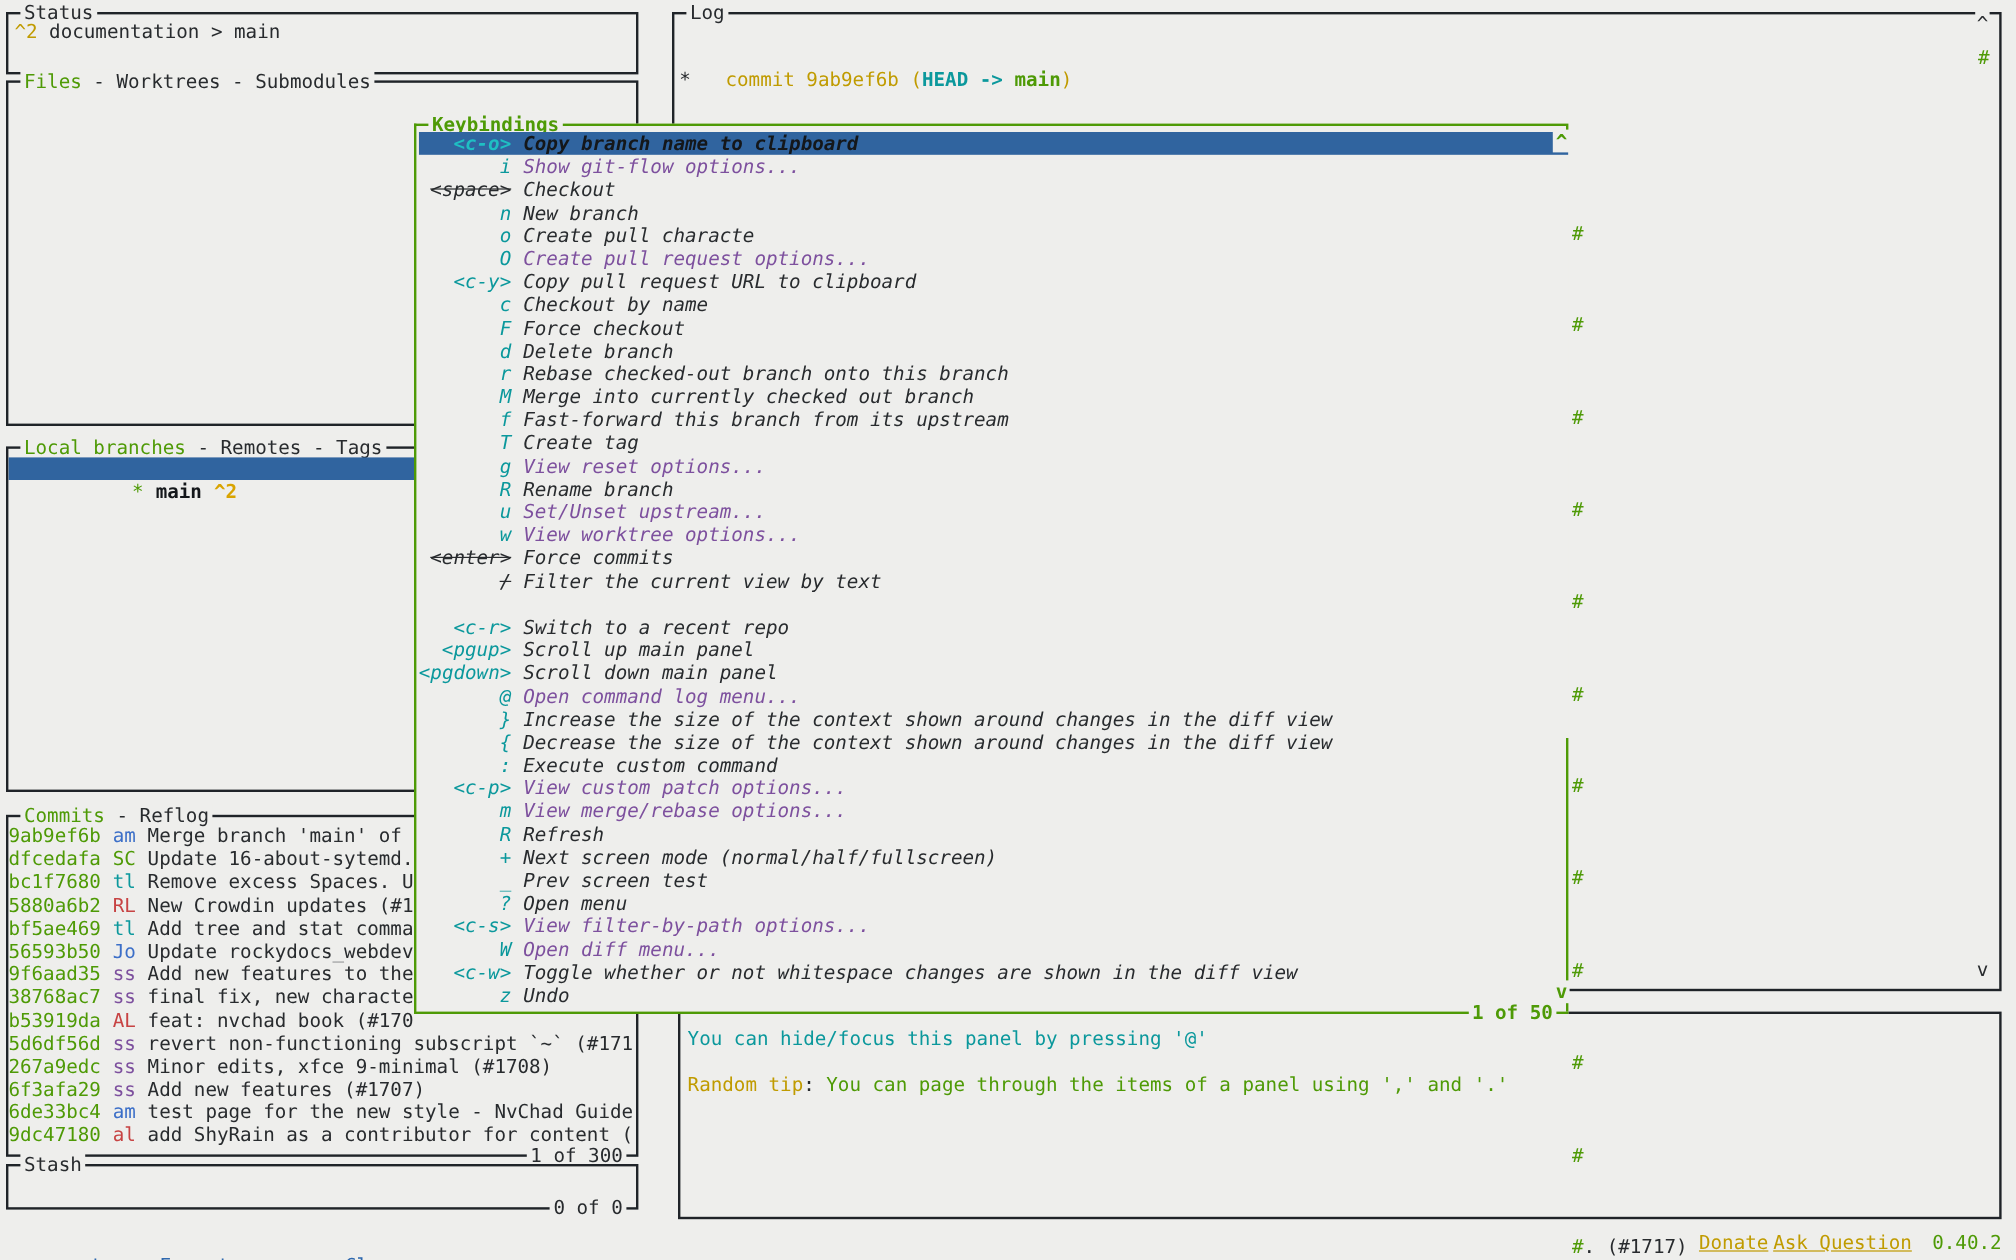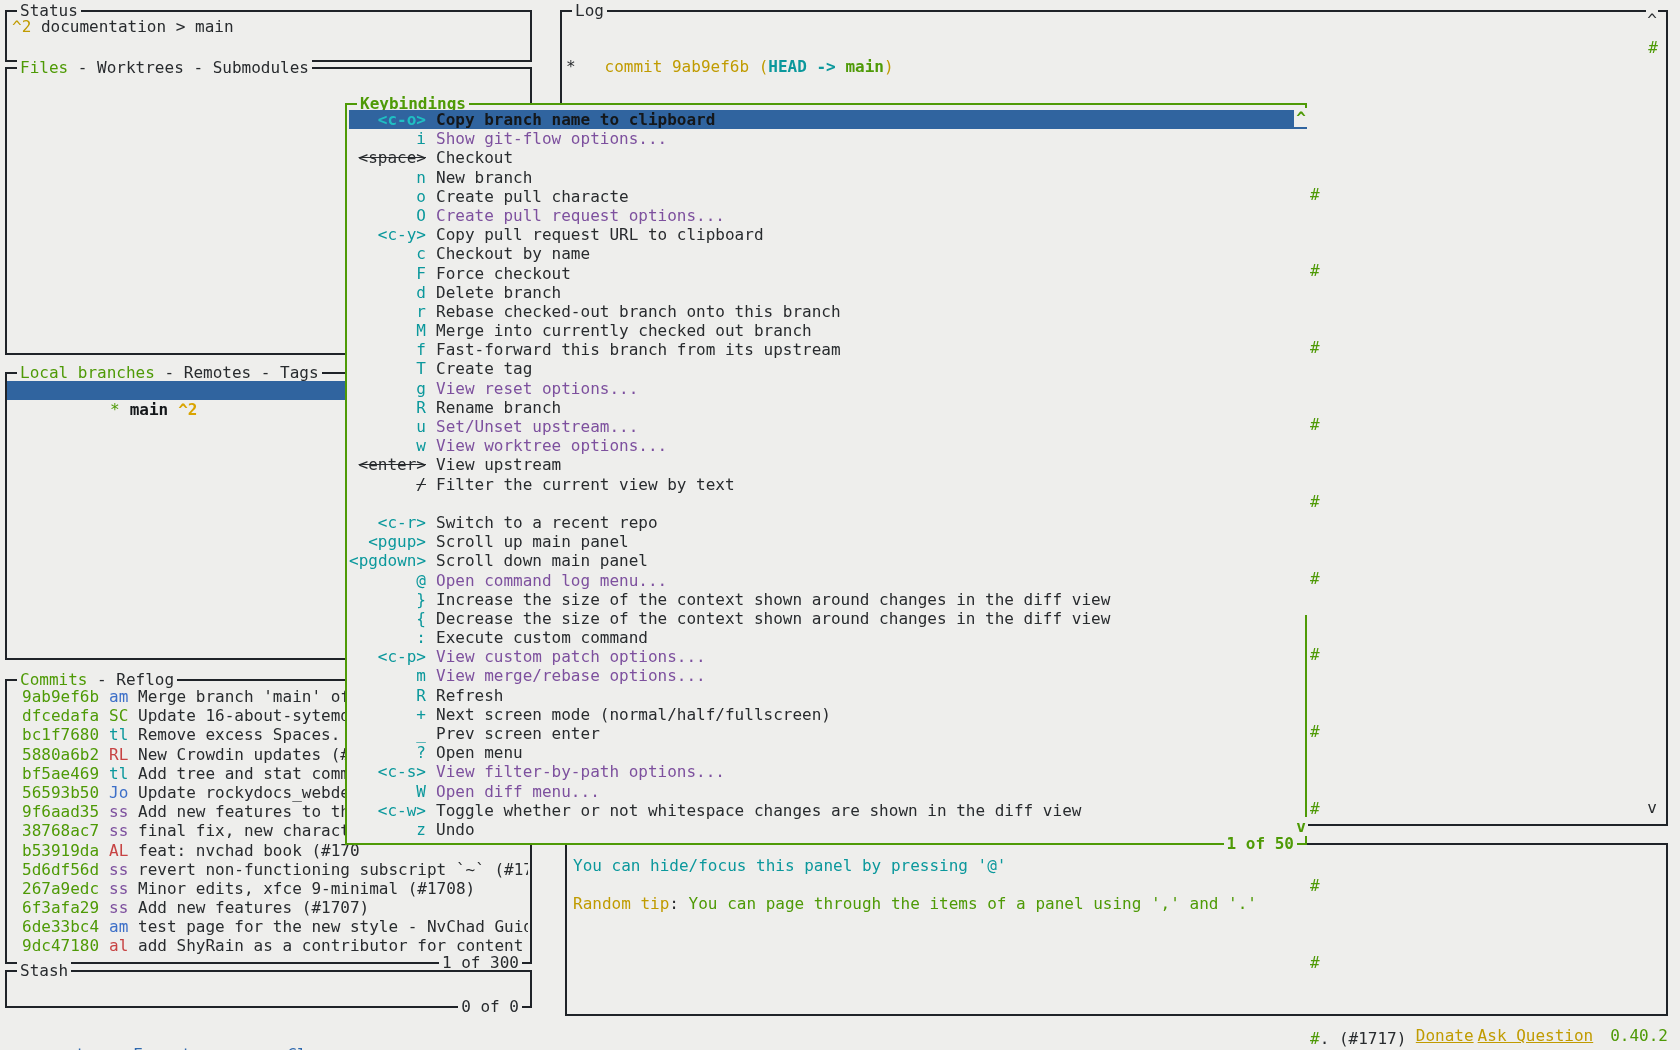--- a/index.html
+++ b/index.html
@@ -28,21 +28,21 @@
   .b-rows{position:absolute;left:0;top:7px;right:0;overflow:hidden;}
   .b-row{height:19.2px;white-space:pre;padding-left:7px;}
   .b-row.sel{background:var(--selbg);}
   .b-ind{display:inline-block;width:19px;}
   .b-star{color:var(--green);}
   .b-name{margin-left:10px;font-weight:bold;color:var(--selfg);}
   .b-ahead{margin-left:10px;color:var(--selyellow);font-weight:bold;}
   
   #p-commits{left:5px;top:679px;width:527px;height:285px;}
   .cm-rows{position:absolute;left:0;top:6px;right:2px;overflow:hidden;}
-  .commit-row{height:19.2px;white-space:pre;padding-left:15px;display:flex;overflow:hidden;}
+  .commit-row{height:19.2px;white-space:pre;padding-left:0;display:flex;overflow:hidden;}
   .cm-hash{width:77px;flex:none;color:var(--green);margin-right:10px;}
   .cm-auth{width:20px;flex:none;margin-right:9px;}
   .cm-msg{flex:none;}
   
   #p-stash{left:5px;top:970px;width:527px;height:38px;}
   
   #p-log{left:560px;top:10px;width:1108px;height:816px;}
   .log-lines{position:absolute;left:4px;top:7px;white-space:pre;}
   .log-line{height:19.2px;white-space:pre;}
   .edge-glyph{position:absolute;background:var(--bg);padding:0 1px;}
@@ -51,21 +51,21 @@
   .hash-row{height:19.2px;}
   .hash-row .hh{color:var(--green);}
   
   #p-tip{left:565px;top:843px;width:1103px;height:173px;z-index:5;}
   .tip-line{position:absolute;left:6px;white-space:pre;}
   
   #popup{left:345px;top:103px;width:962px;height:742px;background:var(--bg);
     border:2px solid var(--green);border-right:none;z-index:20;}
   #popup .ptitle{color:var(--green);font-weight:bold;}
   #popup .pcount{color:var(--green);font-weight:bold;right:10px;}
-  .kb-rows{position:absolute;left:2px;top:5px;right:0;overflow:hidden;}
+  .kb-rows{position:absolute;left:2px;top:5px;right:0;overflow:hidden;font-style:italic;}
   .kb-row{height:19.2px;display:flex;white-space:pre;}
   .kb-key{width:77px;flex:none;text-align:right;color:var(--cyan);}
   .kb-label{margin-left:10px;flex:none;}
   .kb-row.c-selected{background:var(--selbg);}
   .kb-row.c-selected .kb-key{color:var(--selkey);font-weight:bold;}
   .kb-row.c-selected .kb-label{color:var(--selfg);font-weight:bold;}
   .kb-row.c-menu .kb-label{color:var(--purple);}
   .kb-row.c-strike .kb-key{color:var(--fg);text-decoration:line-through;}
   .pop-stub{position:absolute;right:0;top:0;width:2px;height:10px;background:var(--green);}
   .pop-seg{position:absolute;right:0;top:510px;bottom:0;width:2px;background:var(--green);}
@@ -255,21 +255,21 @@
         <div class="kb-row"><span class="kb-key">T</span><span class="kb-label">Create tag</span></div>
 
         <div class="kb-row c-menu"><span class="kb-key">g</span><span class="kb-label">View reset options...</span></div>
 
         <div class="kb-row"><span class="kb-key">R</span><span class="kb-label">Rename branch</span></div>
 
         <div class="kb-row c-menu"><span class="kb-key">u</span><span class="kb-label">Set/Unset upstream...</span></div>
 
         <div class="kb-row c-menu"><span class="kb-key">w</span><span class="kb-label">View worktree options...</span></div>
 
-        <div class="kb-row c-strike"><span class="kb-key">&lt;enter&gt;</span><span class="kb-label">View upstream</span></div>
+        <div class="kb-row c-strike"><span class="kb-key">&lt;enter&gt;</span><span class="kb-label">Force commits</span></div>
 
         <div class="kb-row c-strike"><span class="kb-key">/</span><span class="kb-label">Filter the current view by text</span></div>
 
         <div class="kb-row"><span class="kb-key"></span><span class="kb-label"></span></div>
 
         <div class="kb-row"><span class="kb-key">&lt;c-r&gt;</span><span class="kb-label">Switch to a recent repo</span></div>
 
         <div class="kb-row"><span class="kb-key">&lt;pgup&gt;</span><span class="kb-label">Scroll up main panel</span></div>
 
         <div class="kb-row"><span class="kb-key">&lt;pgdown&gt;</span><span class="kb-label">Scroll down main panel</span></div>
@@ -283,21 +283,21 @@
         <div class="kb-row"><span class="kb-key">:</span><span class="kb-label">Execute custom command</span></div>
 
         <div class="kb-row c-menu"><span class="kb-key">&lt;c-p&gt;</span><span class="kb-label">View custom patch options...</span></div>
 
         <div class="kb-row c-menu"><span class="kb-key">m</span><span class="kb-label">View merge/rebase options...</span></div>
 
         <div class="kb-row"><span class="kb-key">R</span><span class="kb-label">Refresh</span></div>
 
         <div class="kb-row"><span class="kb-key">+</span><span class="kb-label">Next screen mode (normal/half/fullscreen)</span></div>
 
-        <div class="kb-row"><span class="kb-key">_</span><span class="kb-label">Prev screen enter</span></div>
+        <div class="kb-row"><span class="kb-key">_</span><span class="kb-label">Prev screen test</span></div>
 
         <div class="kb-row"><span class="kb-key">?</span><span class="kb-label">Open menu</span></div>
 
         <div class="kb-row c-menu"><span class="kb-key">&lt;c-s&gt;</span><span class="kb-label">View filter-by-path options...</span></div>
 
         <div class="kb-row c-menu"><span class="kb-key">W</span><span class="kb-label">Open diff menu...</span></div>
 
         <div class="kb-row"><span class="kb-key">&lt;c-w&gt;</span><span class="kb-label">Toggle whether or not whitespace changes are shown in the diff view</span></div>
 
         <div class="kb-row"><span class="kb-key">z</span><span class="kb-label">Undo</span></div>

